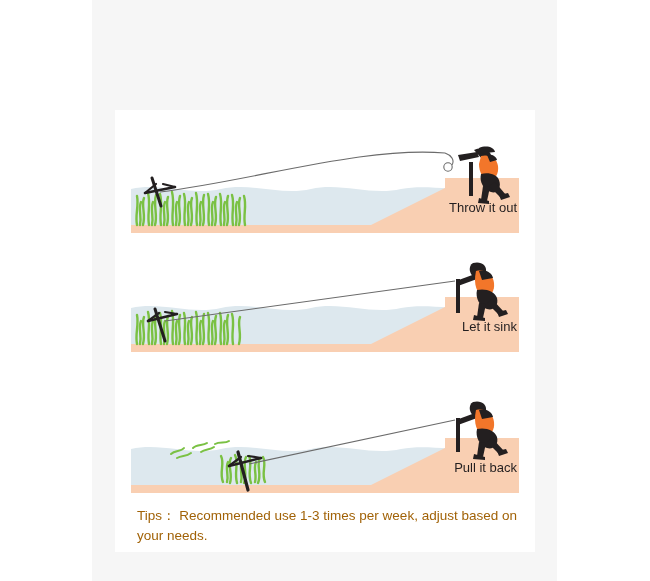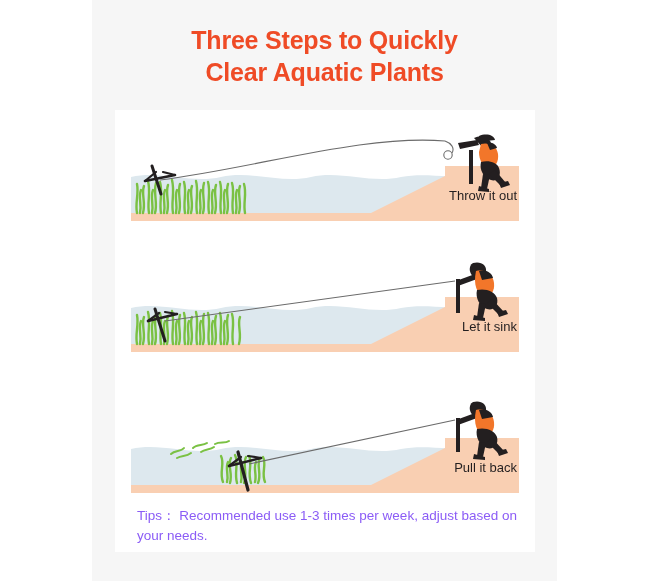--- a/index.html
+++ b/index.html
@@ -47,46 +47,42 @@
     width: 420px;
     height: 442px;
     background: #ffffff;
   }
   .panel {
     position: absolute;
     left: 0;
     width: 420px;
     height: 117px;
   }
-  .panel.p1 { top: 0px; text-align: right; }
+  .panel.p1 { top: 12px; text-align: right; }
   .panel.p2 { top: 131px; }
   .panel.p3 { top: 272px; text-align: right; }
   .panel svg { display: block; }
 
   .tips {
     position: absolute;
     left: 22px;
     top: 396px;
     width: 382px;
-    color: #8b5cf6;
+    color: #a16207;
     font-size: 13.5px;
     line-height: 1.5;
   }
 </style>
 </head>
 <body>
 
 <div id="page">
 
   <div class="page-bg"></div>
 
-  <div class="title">
-    <div>Three Steps to Quickly</div>
-    <div>Clear Aquatic Plants</div>
-  </div>
 
   <div class="card">
 
     <div class="panel p1">
       <svg width="420" height="117" viewBox="0 0 420 117">
         <defs>
           <clipPath id="clip1">
               <rect x="0" y="0" width="420" height="117"></rect>
             </clipPath>
           <clipPath id="water1">

